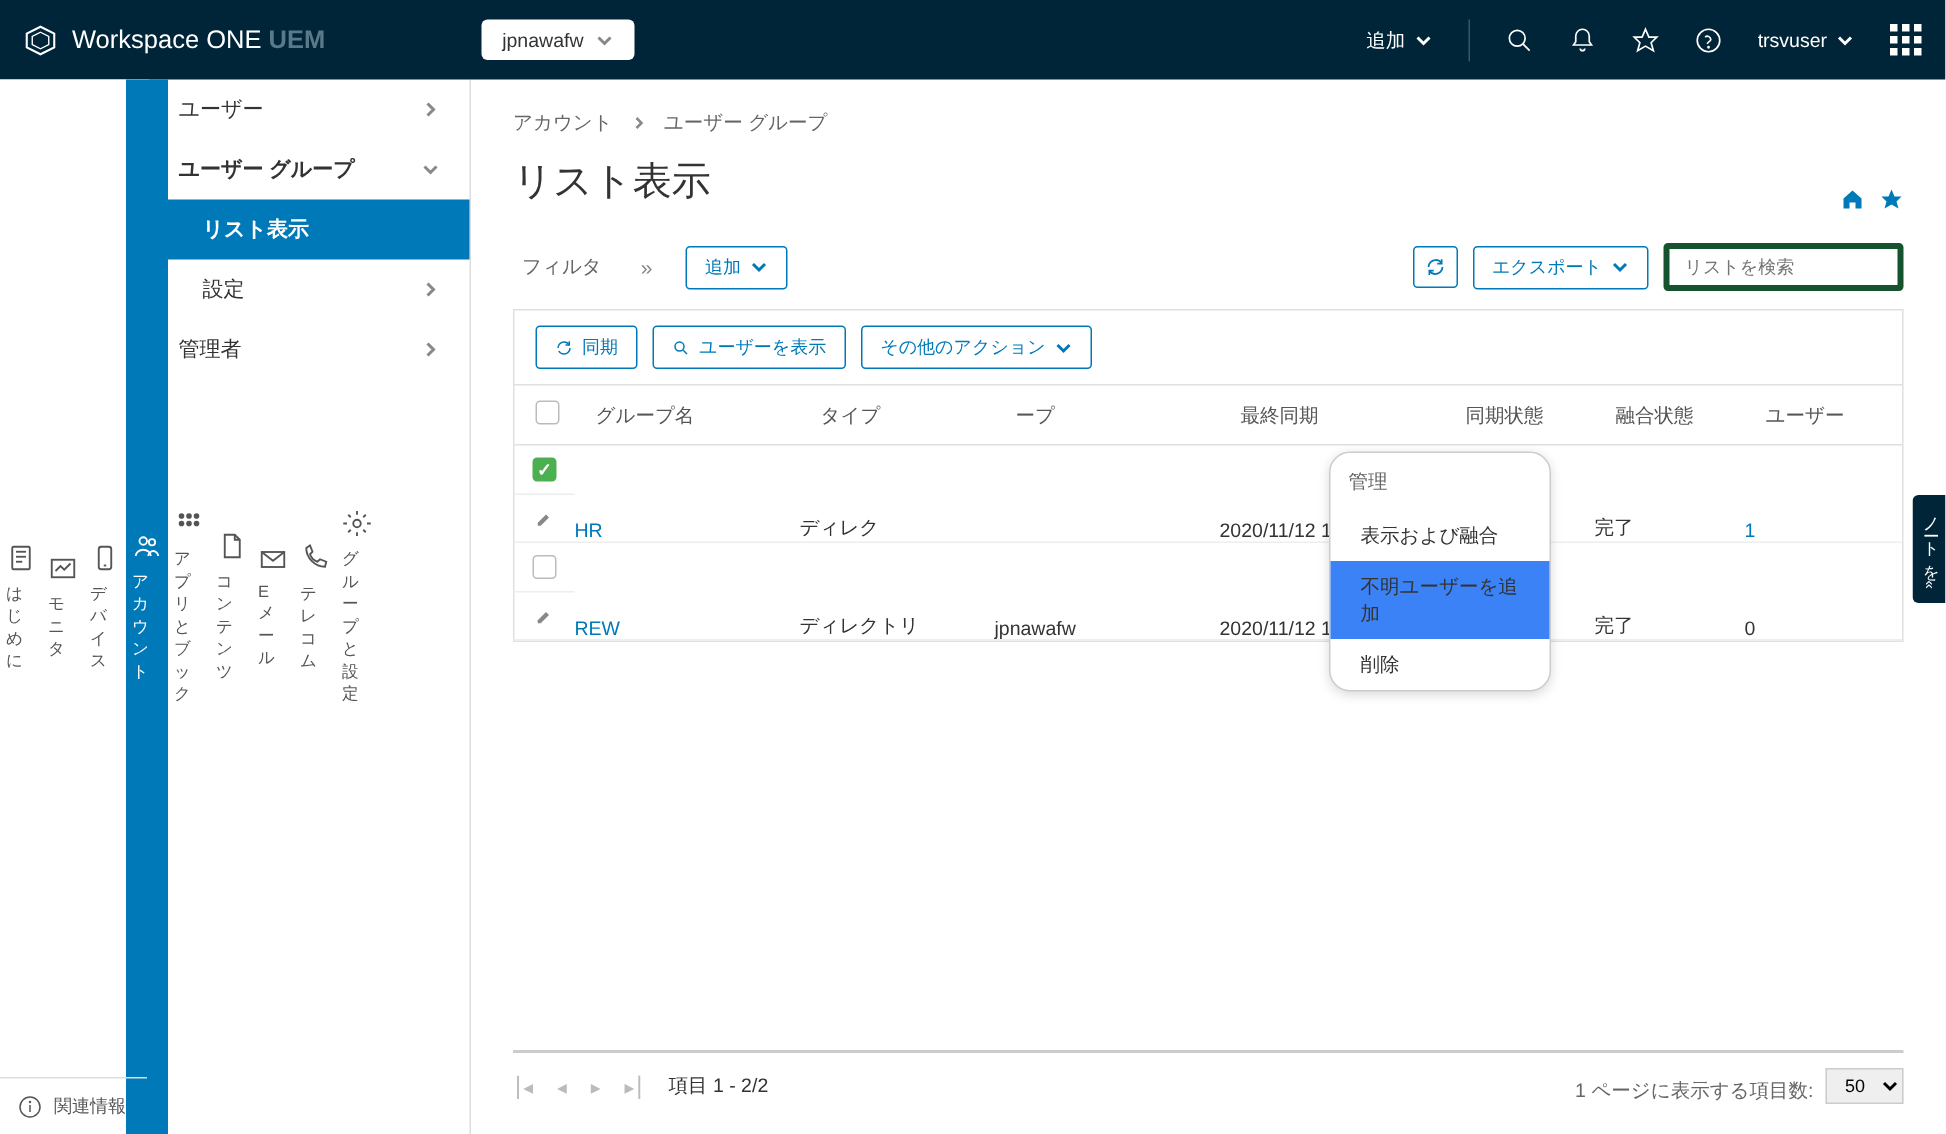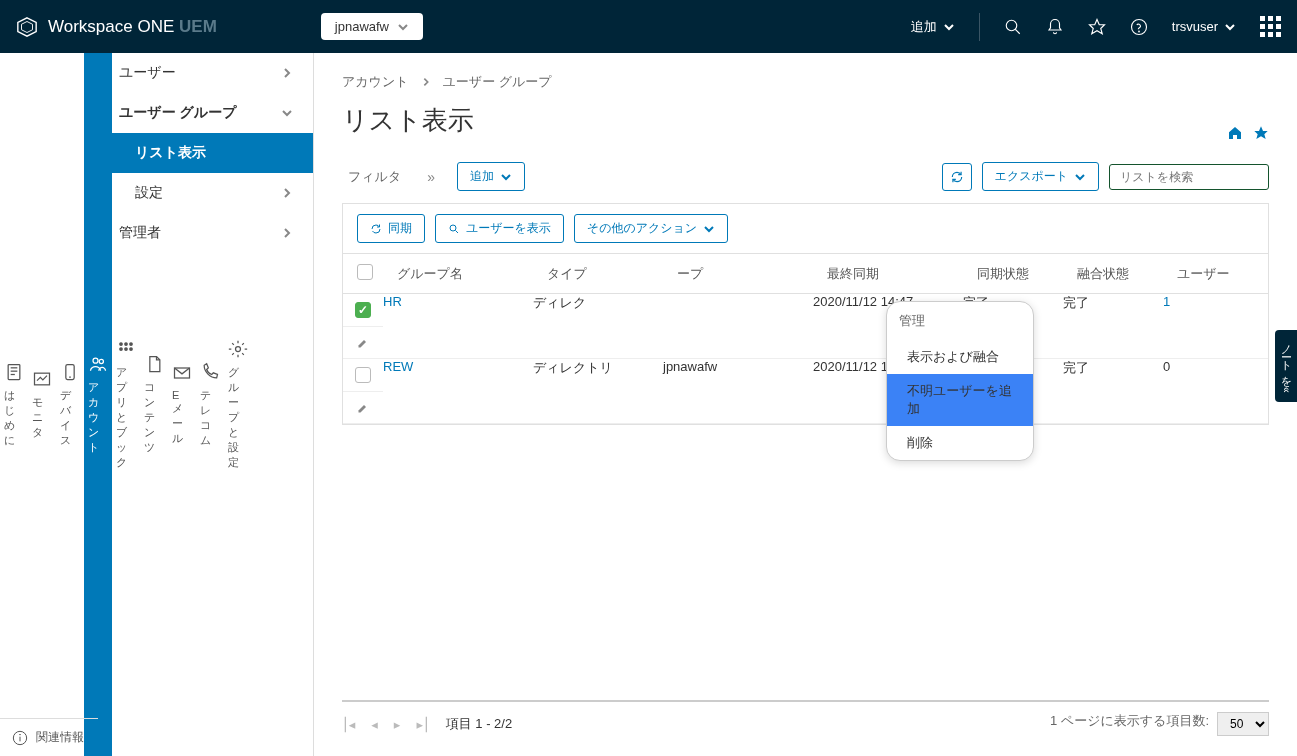--- a/index.html
+++ b/index.html
@@ -38,49 +38,49 @@
 .title-icons svg{width:16px;height:16px;cursor:pointer}
 .toolbar{display:flex;gap:14px;margin-bottom:12px}
 .toolbar-left{display:flex;align-items:center;gap:14px}
 .toolbar-right{margin-left:auto;display:flex;align-items:center;gap:10px}
 .filter-label{color:#666;padding:0 6px}
 .filter-exp{color:#888;padding:0 6px;cursor:pointer;font-size:14px;letter-spacing:2px}
 .btn{border:1px solid #0079b8;color:#0079b8;background:#fff;border-radius:3px;padding:5px 12px;display:inline-flex;align-items:center;gap:6px;cursor:pointer;font-size:12px}
 .btn svg{width:12px;height:12px;stroke:#0079b8;fill:none;stroke-width:2}
 .icon-btn{border:1px solid #0079b8;background:#fff;border-radius:3px;width:30px;height:28px;display:inline-flex;align-items:center;justify-content:center;cursor:pointer}
 .icon-btn svg{width:14px;height:14px;stroke:#0079b8;fill:none;stroke-width:2}
-.search-box{border:1px solid #14532d;border-radius:3px;padding:5px 10px;font-size:12px;width:160px;color:#aaa}
+.search-box{border:4px solid #14532d;border-radius:3px;padding:5px 10px;font-size:12px;width:160px;color:#aaa}
 .action-row{display:flex;gap:10px;padding:10px 14px;border:1px solid #e0e0e0;border-bottom:none}
 .table-wrap{border:1px solid #e0e0e0}
 .thead{display:flex;align-items:center;padding:10px 14px;font-size:13px;color:#555;border-bottom:1px solid #e0e0e0}
 .col-check{width:40px}
 .col-name{width:150px}
 .col-type{width:130px}
 .col-org{width:150px}
 .col-sync{width:150px}
 .col-stat{width:100px}
 .col-merge{width:100px}
 .col-user{width:60px}
 .trow{display:flex;border-bottom:1px solid #eee;font-size:13px}
 .trow-left{width:40px;display:flex;flex-direction:column}
 .trow-cell-check{height:32px;display:flex;align-items:center;justify-content:center}
 .trow-cell-edit{height:32px;display:flex;align-items:center;justify-content:center;border-top:1px solid #eee;cursor:pointer}
-.trow-body{flex:1;display:flex;align-items:flex-start;padding:0 0}
+.trow-body{flex:1;display:flex;align-items:flex-end;padding:0 0}
 .checkbox{width:16px;height:16px;border:1px solid #bbb;border-radius:3px;display:inline-flex;align-items:center;justify-content:center}
 .checkbox.checked{background:#4caf50;border-color:#4caf50}
 .checkbox.checked::after{content:"✓";color:#fff;font-size:12px;font-weight:bold}
 .link{color:#0079b8;cursor:pointer}
 .dropdown{position:absolute;top:248px;left:572px;width:148px;background:#fff;border:1px solid #ccc;border-radius:14px;box-shadow:0 2px 8px rgba(0,0,0,0.15);z-index:100}
 .dropdown-header{padding:10px 12px;color:#666;font-size:13px}
 .dropdown-item{padding:8px 20px;font-size:13px;cursor:pointer}
 .dropdown-item.hover{background:#3b82f6}
 .footer{position:absolute;bottom:20px;left:28px;right:28px;border-top:2px solid #ccc;padding-top:10px;display:flex;align-items:center;font-size:13px;color:#666}
 .pager{display:flex;gap:16px;align-items:center}
 .pager span{cursor:pointer;color:#bbb}
-.page-size{margin-left:auto;display:flex;align-items:flex-start;gap:8px}
+.page-size{margin-left:auto;display:flex;align-items:flex-end;gap:8px}
 .page-size select{border:1px solid #ccc;padding:3px 8px;font-size:12px}
 .side-tab{position:fixed;right:0;top:330px;width:22px;height:72px;background:#002538;color:#fff;writing-mode:vertical-rl;display:flex;align-items:center;justify-content:center;font-size:11px;border-radius:4px 0 0 4px;cursor:pointer;letter-spacing:2px}
 .side-tab-chev{font-size:10px;margin-top:4px}
 </style>
 </head>
 <body>
 
 <div class="topbar">
   <div class="logo-wrap">
     <svg class="logo-icon" viewBox="0 0 24 24">

